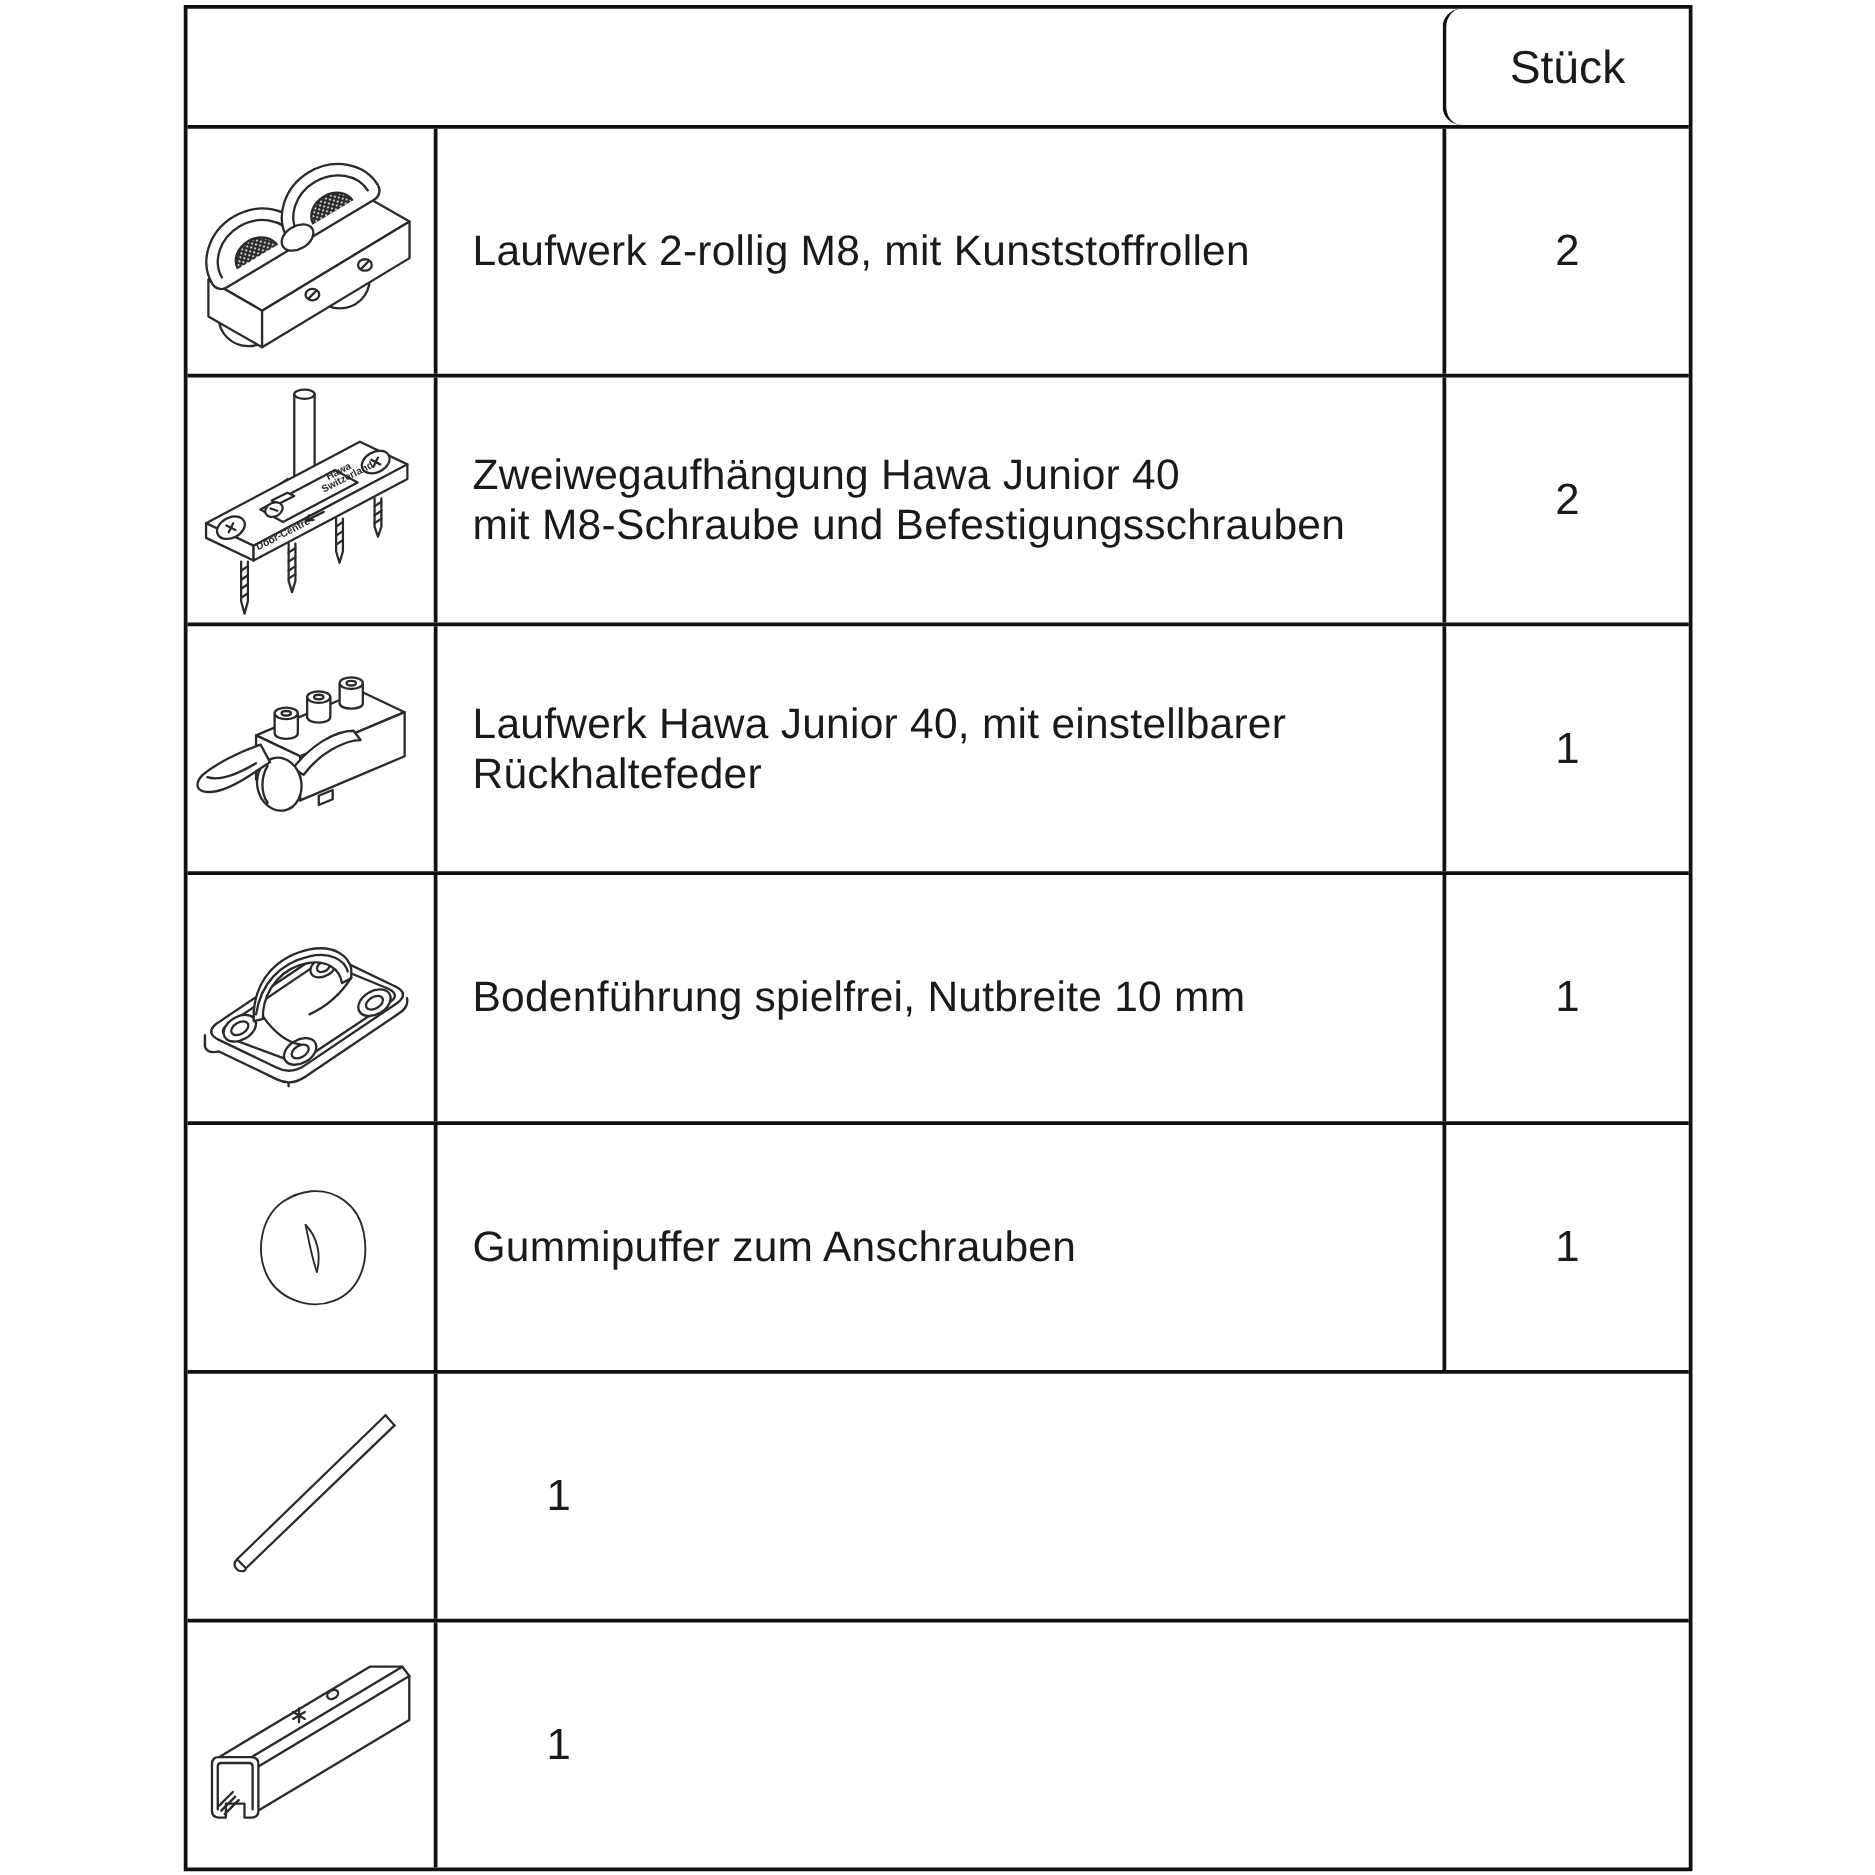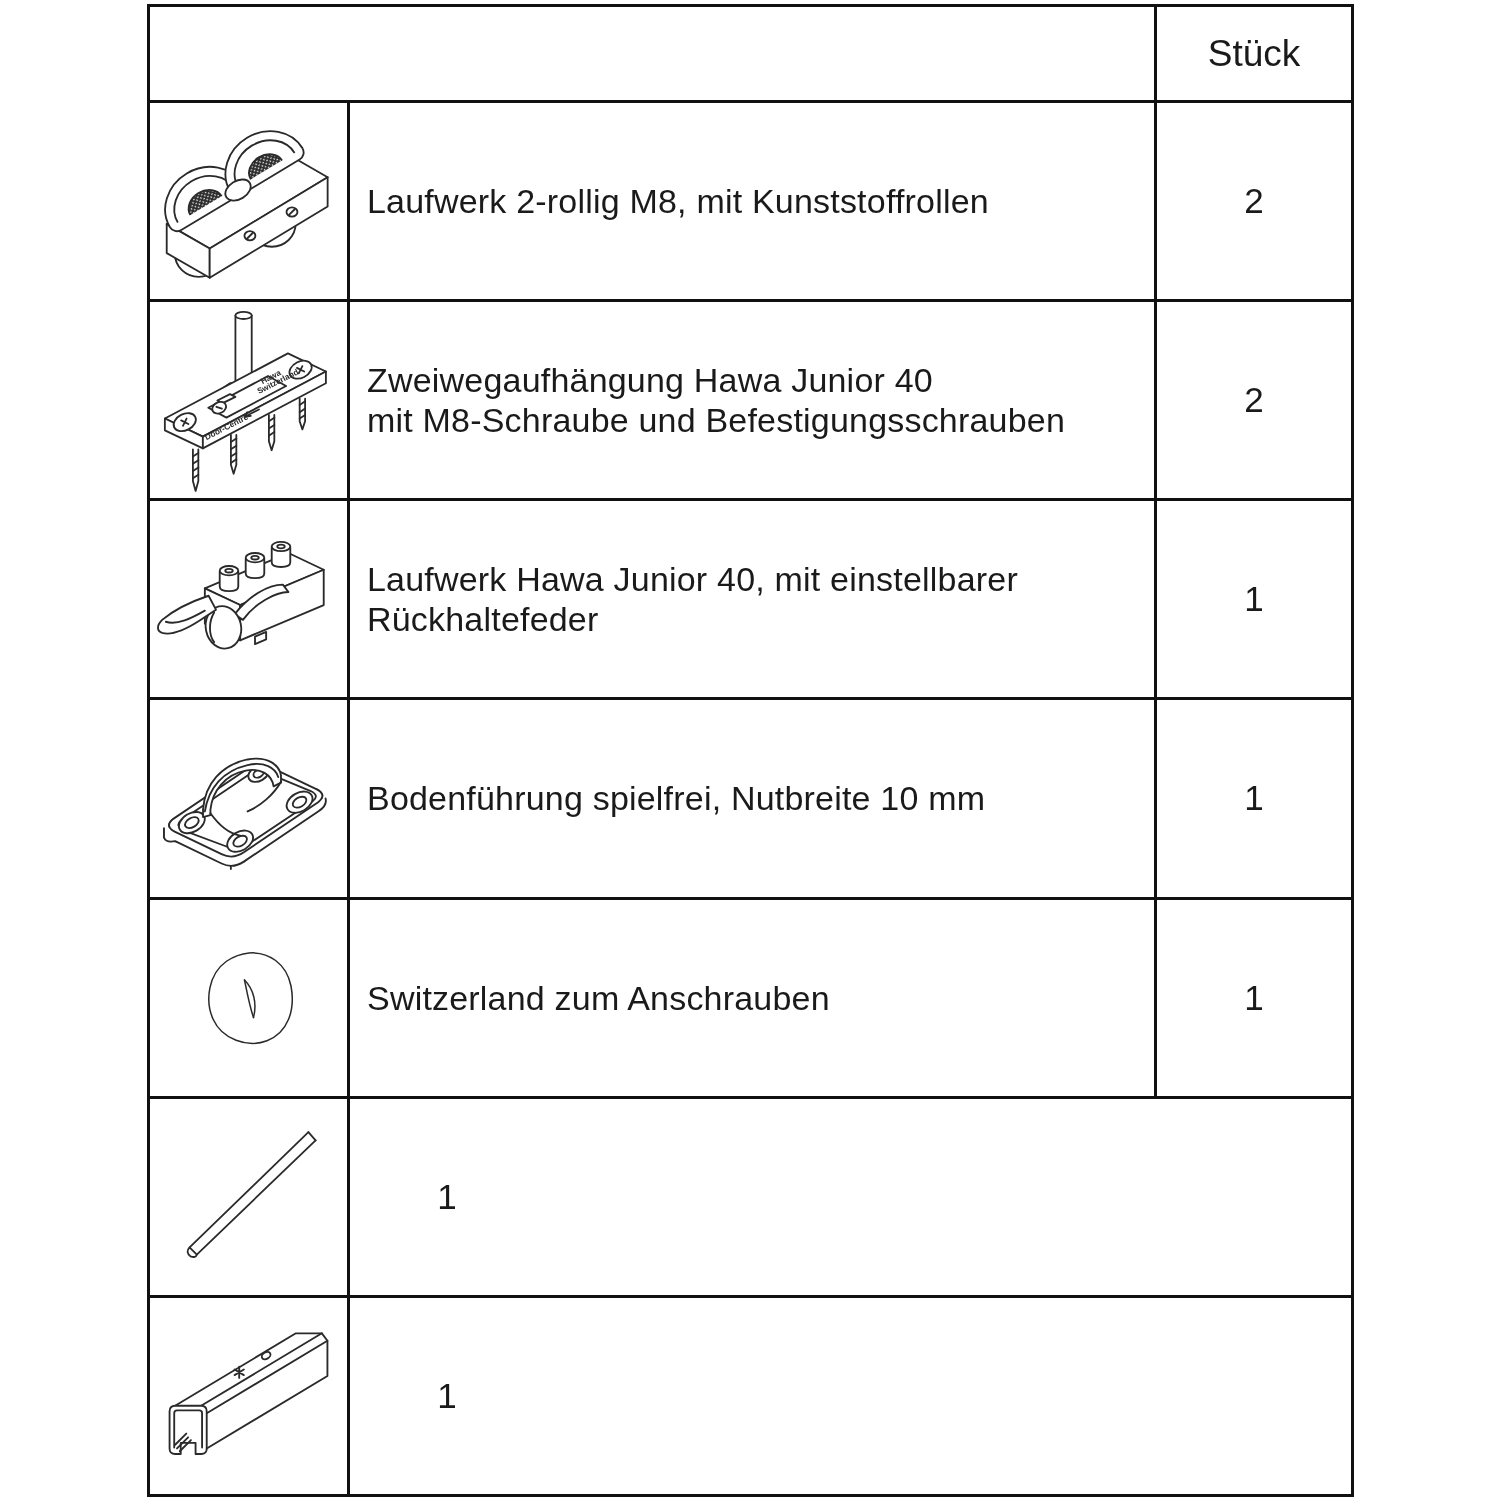--- a/index.html
+++ b/index.html
@@ -17,30 +17,30 @@
   .t-row { display:flex; flex:1; border-top:3px solid #111; min-height:0; }
   .t-row.header { flex:0 0 93px; border-top:none; }
   .col-merged { flex:1; }
   .col-img {
     flex:0 0 197px; display:flex; align-items:center; justify-content:center;
     overflow:hidden;
   }
   .col-desc {
     flex:1; border-left:3px solid #111;
     display:flex; align-items:center;
-    padding:0 8px 0 17px;
+    padding:0 8px 0 28px;
     font-size:34px; line-height:1.18; letter-spacing:0.2px;
     white-space:pre-line;
   }
   .col-qty {
     flex:0 0 197px; border-left:3px solid #111;
     display:flex; align-items:center; justify-content:center;
     font-size:35px;
   }
-  .t-row.header .col-qty { font-size:37px; }
+  .t-row.header .col-qty { font-size:37px;border-radius:15px; }
   svg.part { display:block; }
   svg.part path, svg.part line, svg.part ellipse, svg.part rect,
   svg.part circle, svg.part polyline {
     stroke:#2a2a2a; stroke-width:2; fill:none;
     stroke-linejoin:round; stroke-linecap:round;
   }
   svg.part .w { fill:#ffffff; }
   svg.part .kn { fill:url(#knurl); stroke:#2a2a2a; }
   svg.part text {
     font-family:"Liberation Sans", sans-serif; fill:#2a2a2a;
@@ -224,21 +224,21 @@
   </div>
 
   <div class="t-row">
     <div class="col-img">
       <svg class="part" width="150" height="150" viewBox="0 0 200 200">
         <path class="w" d="M100,40 C126,38 150,54 156,84 C162,116 152,146 124,157 C98,167 64,155 52,128 C41,103 46,68 70,51 C79,45 89,41 100,40 Z"></path>
         <path d="M94,76 C106,88 111,107 106,126"></path>
         <path d="M94,76 C98,96 101,112 106,126"></path>
       </svg>
     </div>
-    <div class="col-desc">Switzerland zum Anschrauben</div>
+    <div class="col-desc">Gummipuffer zum Anschrauben</div>
     <div class="col-qty">1</div>
   </div>
 
   <div class="t-row">
     <div class="col-img">
       <svg class="part" width="180" height="180" viewBox="0 0 200 200">
         <line x1="166" y1="28" x2="34" y2="156"></line>
         <line x1="174" y1="37" x2="42" y2="164"></line>
         <line x1="166" y1="28" x2="174" y2="37"></line>
         <path class="w" d="M34,156 Q29,161 35,166 Q41,168 42,164 Z"></path>

